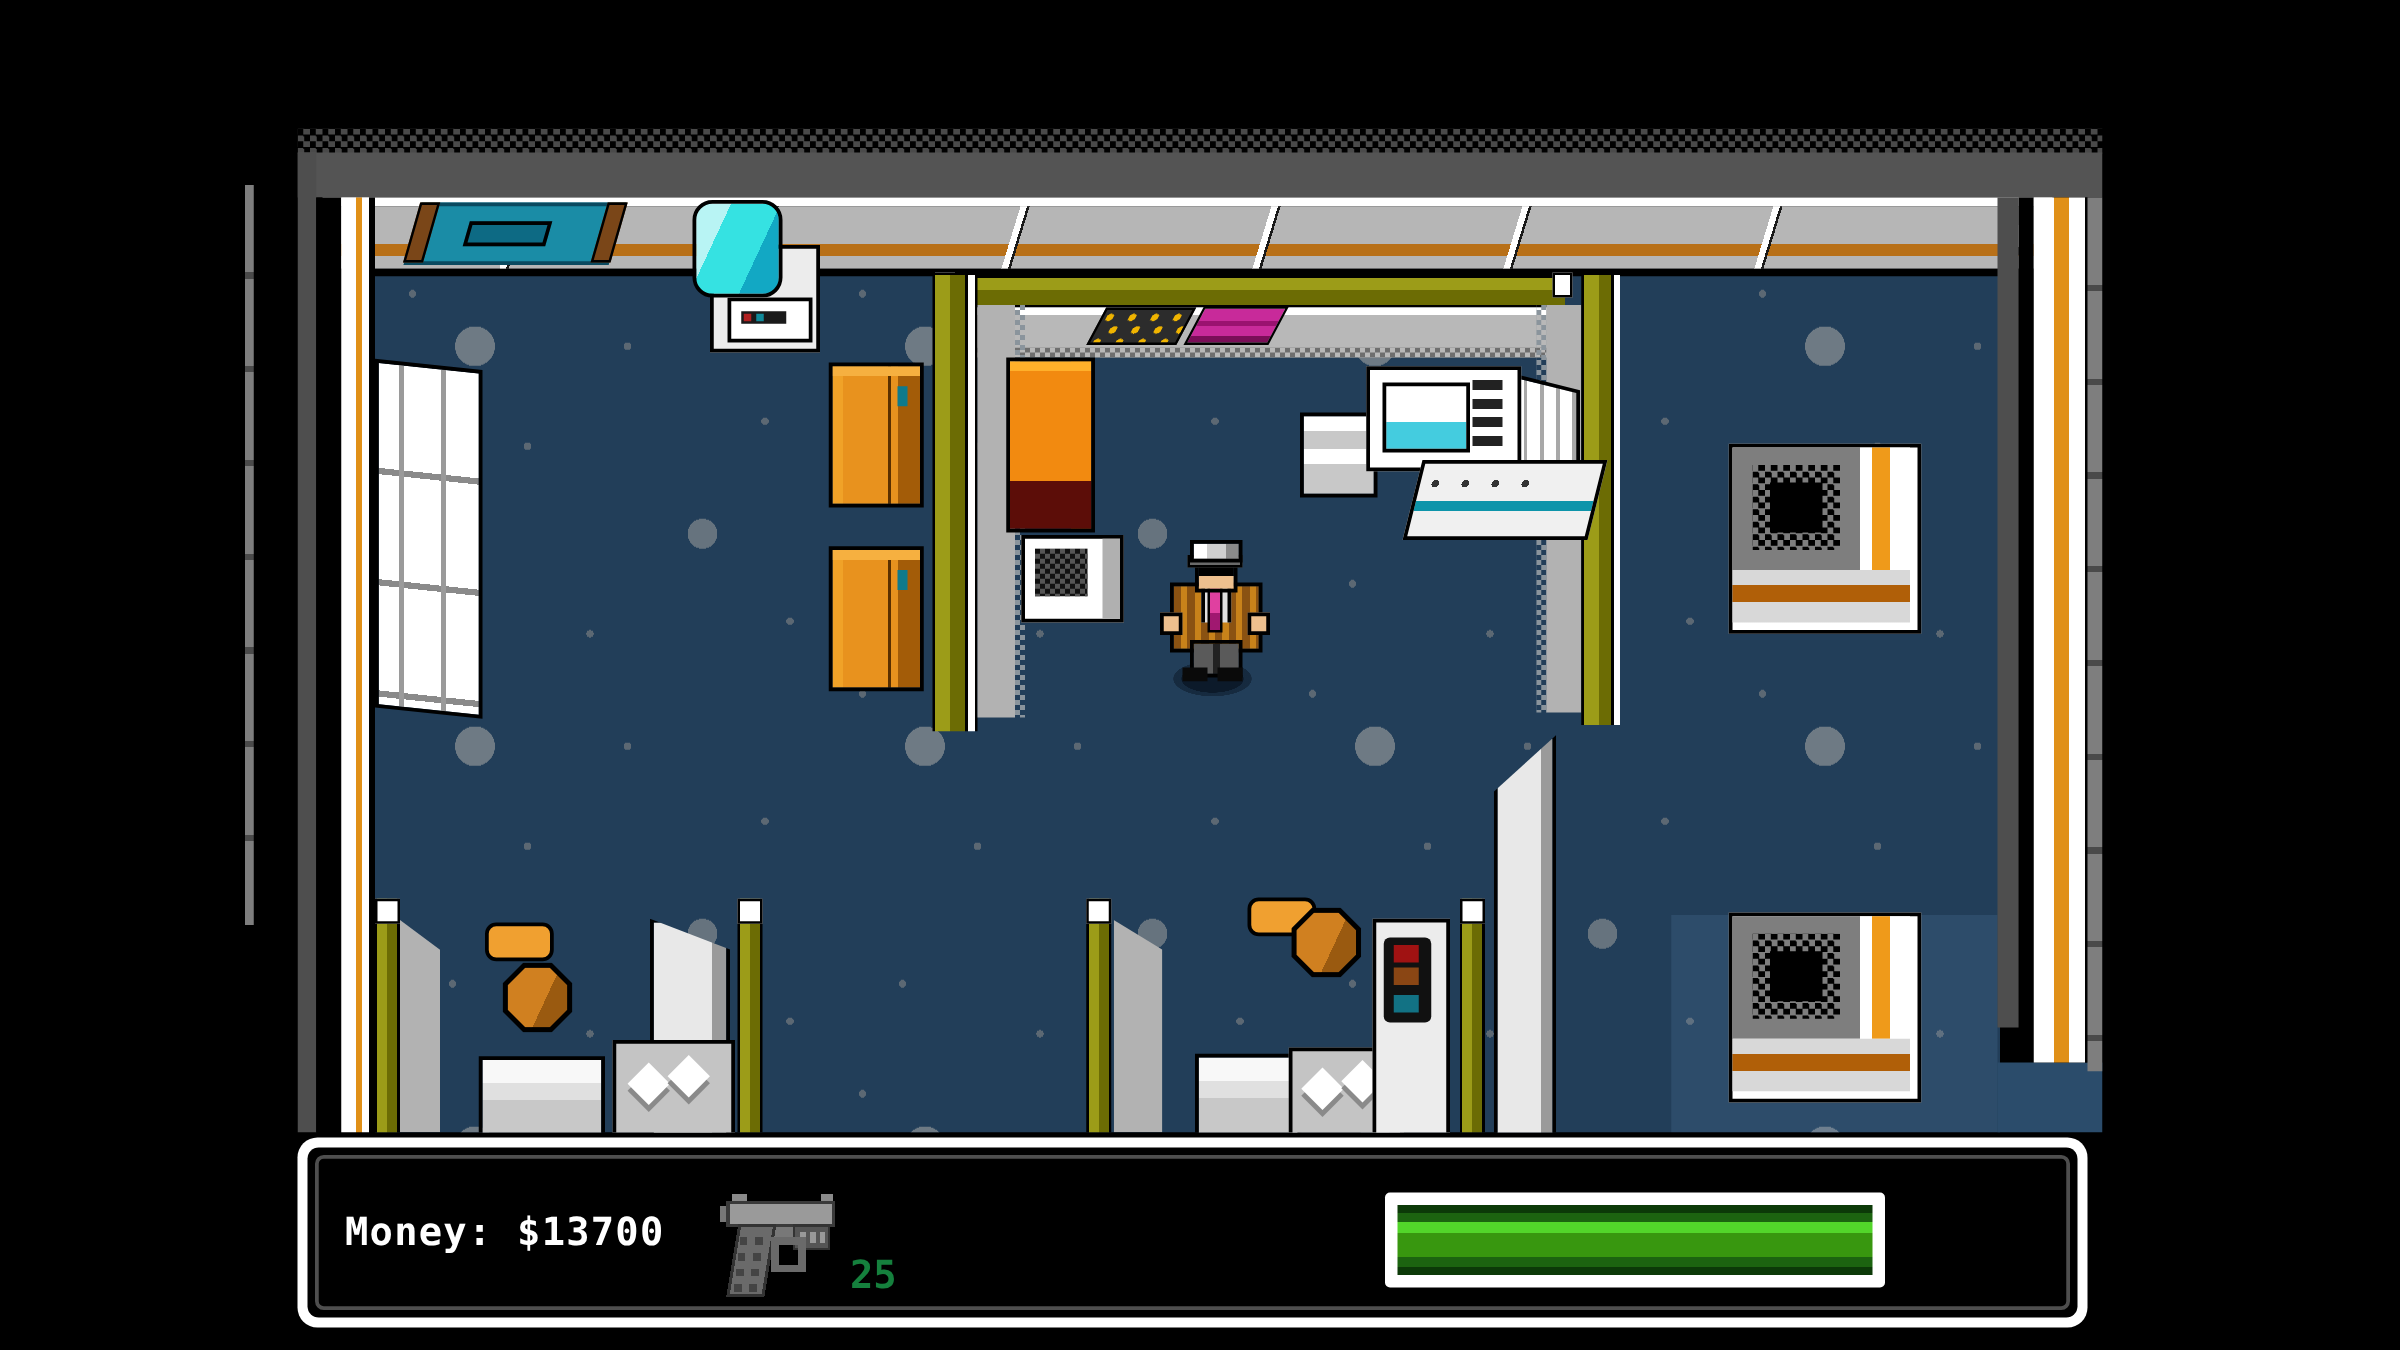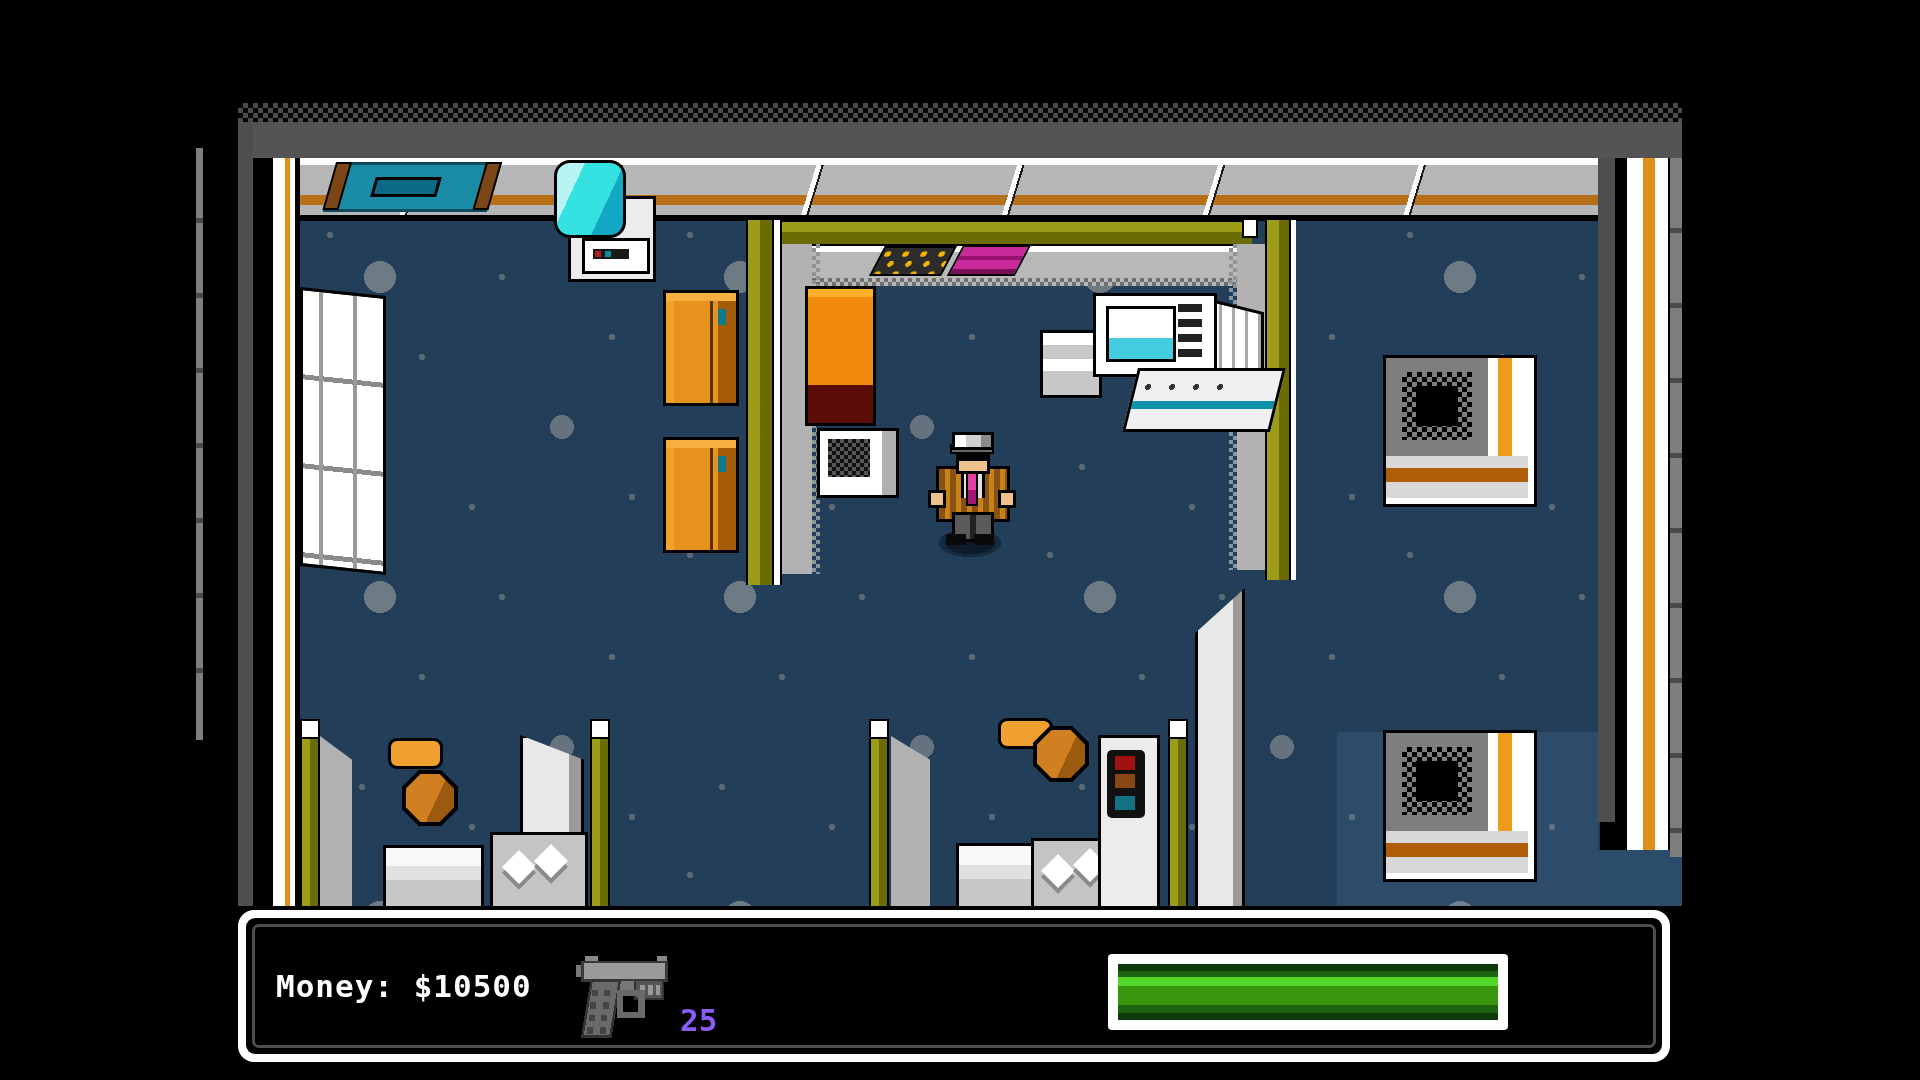--- a/index.html
+++ b/index.html
@@ -188,21 +188,21 @@
   .machine{left:860px;top:635px;width:56px;height:170px;background:#ececec;border:3px solid #000;}
   .machine-panel{left:6px;top:12px;width:38px;height:68px;background:#111;border-radius:5px;}
   .mbtn{position:absolute;left:8px;width:20px;height:14px;}
 
   
   #hud{left:238px;top:910px;width:1432px;height:152px;background:#fff;border-radius:16px;}
   #hud-inner{position:absolute;inset:8px;background:#000;border-radius:9px;}
   #hud-line{position:absolute;inset:6px;border:3px solid #4e4e4e;border-radius:7px;}
   .money{left:30px;top:50px;font-size:31px;font-weight:bold;color:#fff;letter-spacing:1px;}
   .gun{left:327px;top:22px;width:106px;height:106px;}
-  .ammo{left:434px;top:84px;font-size:31px;font-weight:bold;color:#8b5cf6;}
+  .ammo{left:434px;top:84px;font-size:31px;font-weight:bold;color:#15803d;}
   .healthbox{left:862px;top:36px;width:400px;height:76px;background:#fff;border-radius:4px;}
   .healthfill{position:absolute;inset:10px;
     background:linear-gradient(180deg,#0c3a08 0 12%,#1c6410 12% 24%,#52d62a 24% 40%,#38970f 40% 74%,#1c6410 74% 88%,#0c3a08 88%);}
 </style>
 </head>
 <body>
 
 <div id="stage">
 
   <div class="a outer-pillar"></div>
@@ -358,21 +358,21 @@
     <div class="a olive-v" style="left:930px;top:619px;height:187px">
         <span class="corner-w"></span>
       </div>
     <div class="a panel-w clip-diag-l" style="left:957px;top:488px;width:44px;height:318px"></div>
 
   </div>
 
   <div class="a" id="hud">
     <div id="hud-inner">
       <div id="hud-line"></div>
-      <div class="a money">Money: $10500</div>
+      <div class="a money">Money: $13700</div>
 
       <svg class="a gun" viewBox="0 0 34 34" shape-rendering="crispEdges">
         <rect x="1" y="8" width="3" height="4" fill="#777"></rect>
         <rect x="4" y="5" width="4" height="3" fill="#8a8a8a"></rect>
         <rect x="27" y="5" width="3" height="3" fill="#8a8a8a"></rect>
         <rect x="3" y="7" width="27" height="6" fill="#9a9a9a" stroke="#3a3a3a" stroke-width="0.8"></rect>
         <rect x="6" y="13" width="23" height="4" fill="#787878" stroke="#3a3a3a" stroke-width="0.6"></rect>
         <rect x="20" y="13" width="9" height="6" fill="#555" stroke="#333" stroke-width="0.6"></rect>
         <rect x="21.5" y="14.5" width="1.5" height="3" fill="#999"></rect>
         <rect x="24" y="14.5" width="1.5" height="3" fill="#999"></rect>

